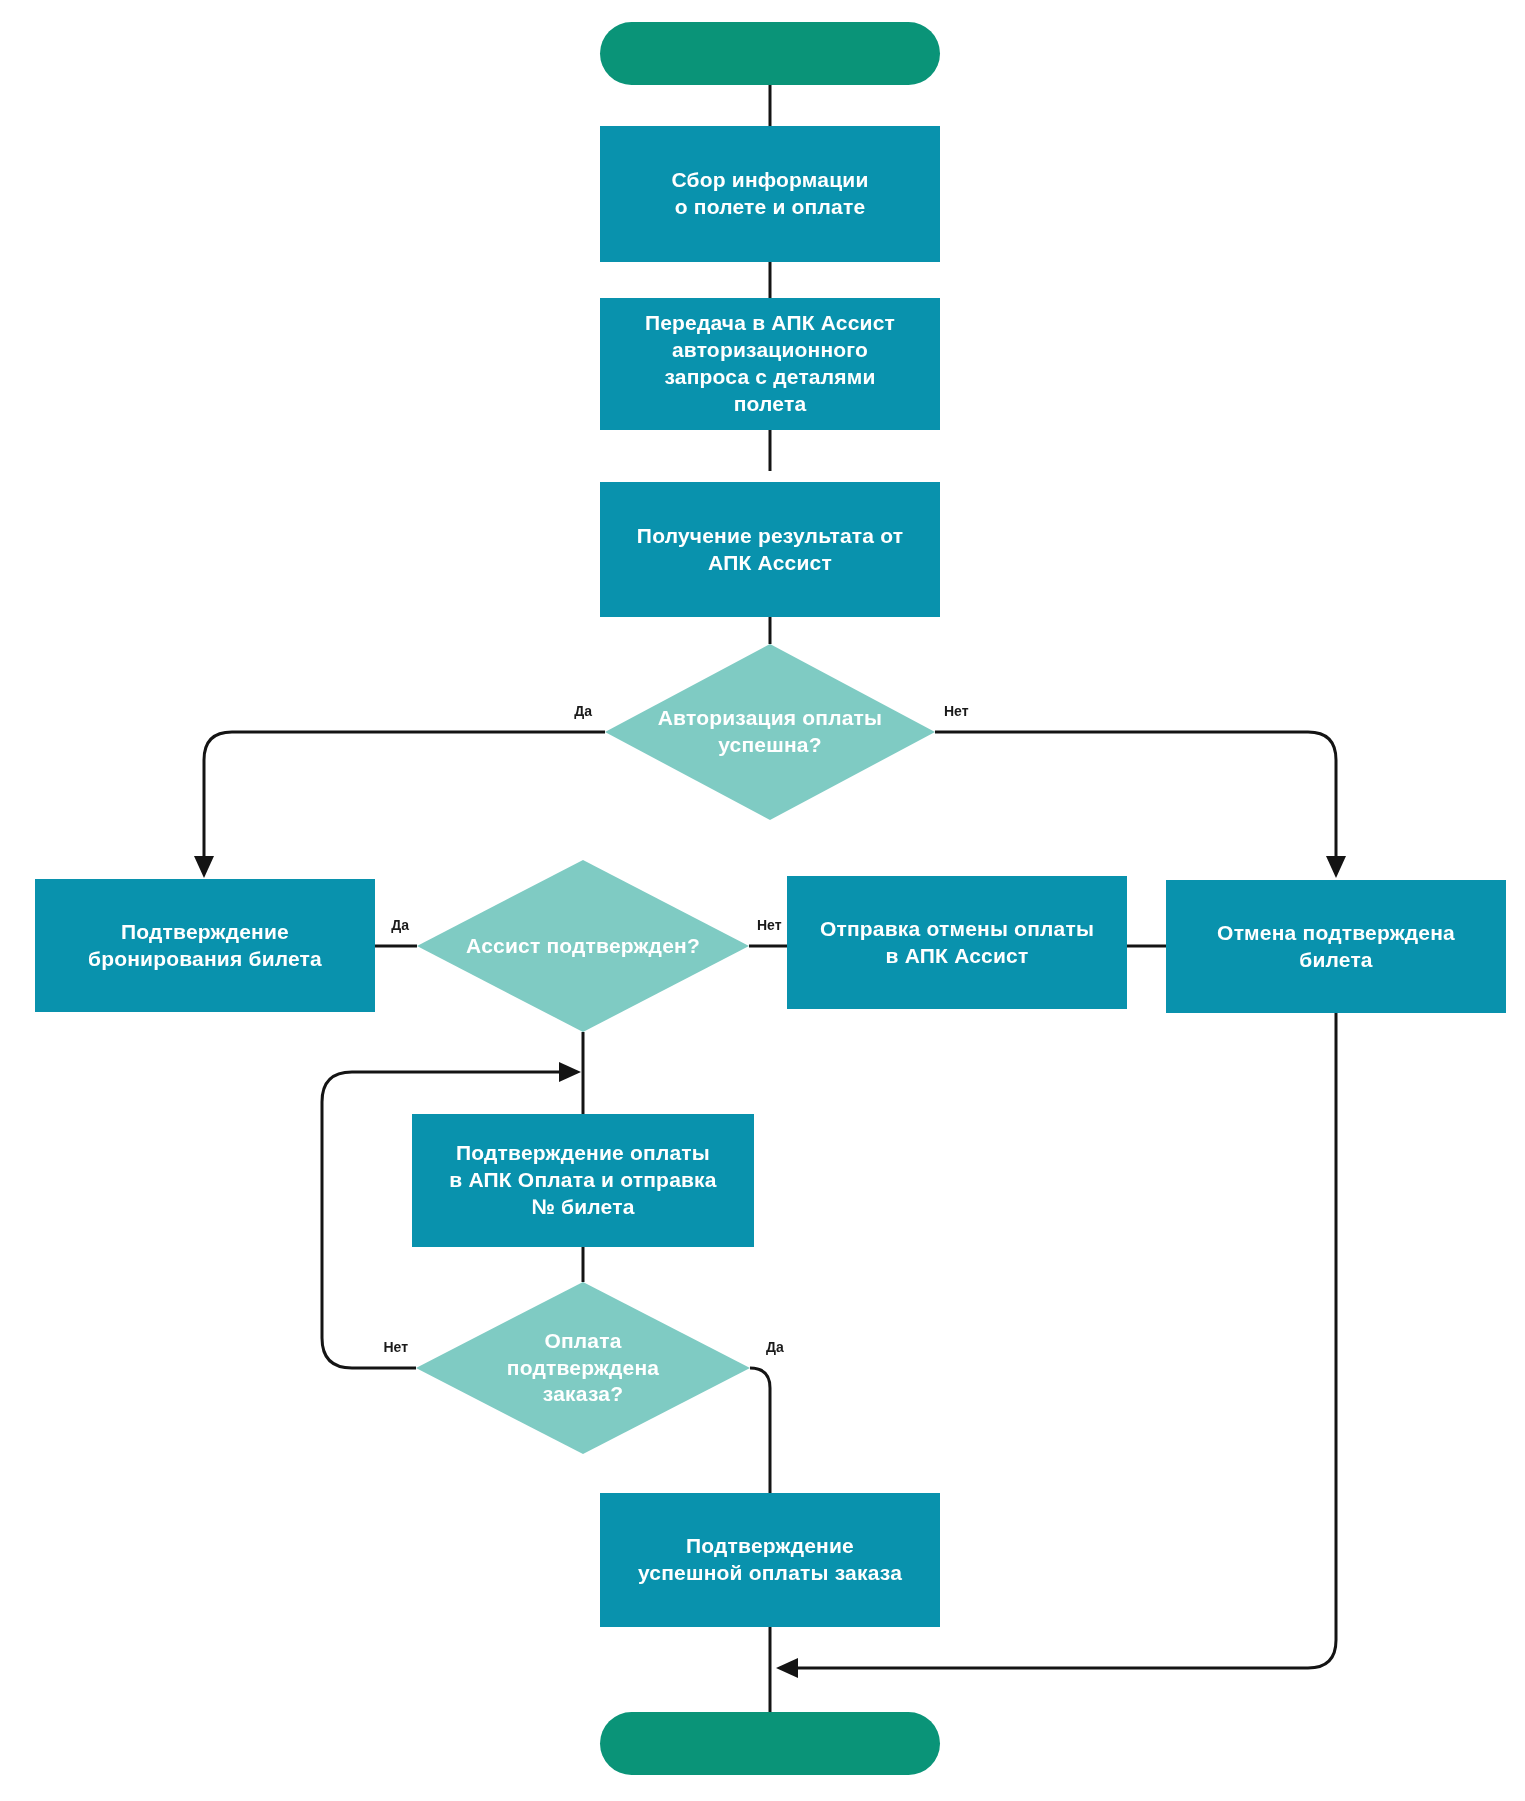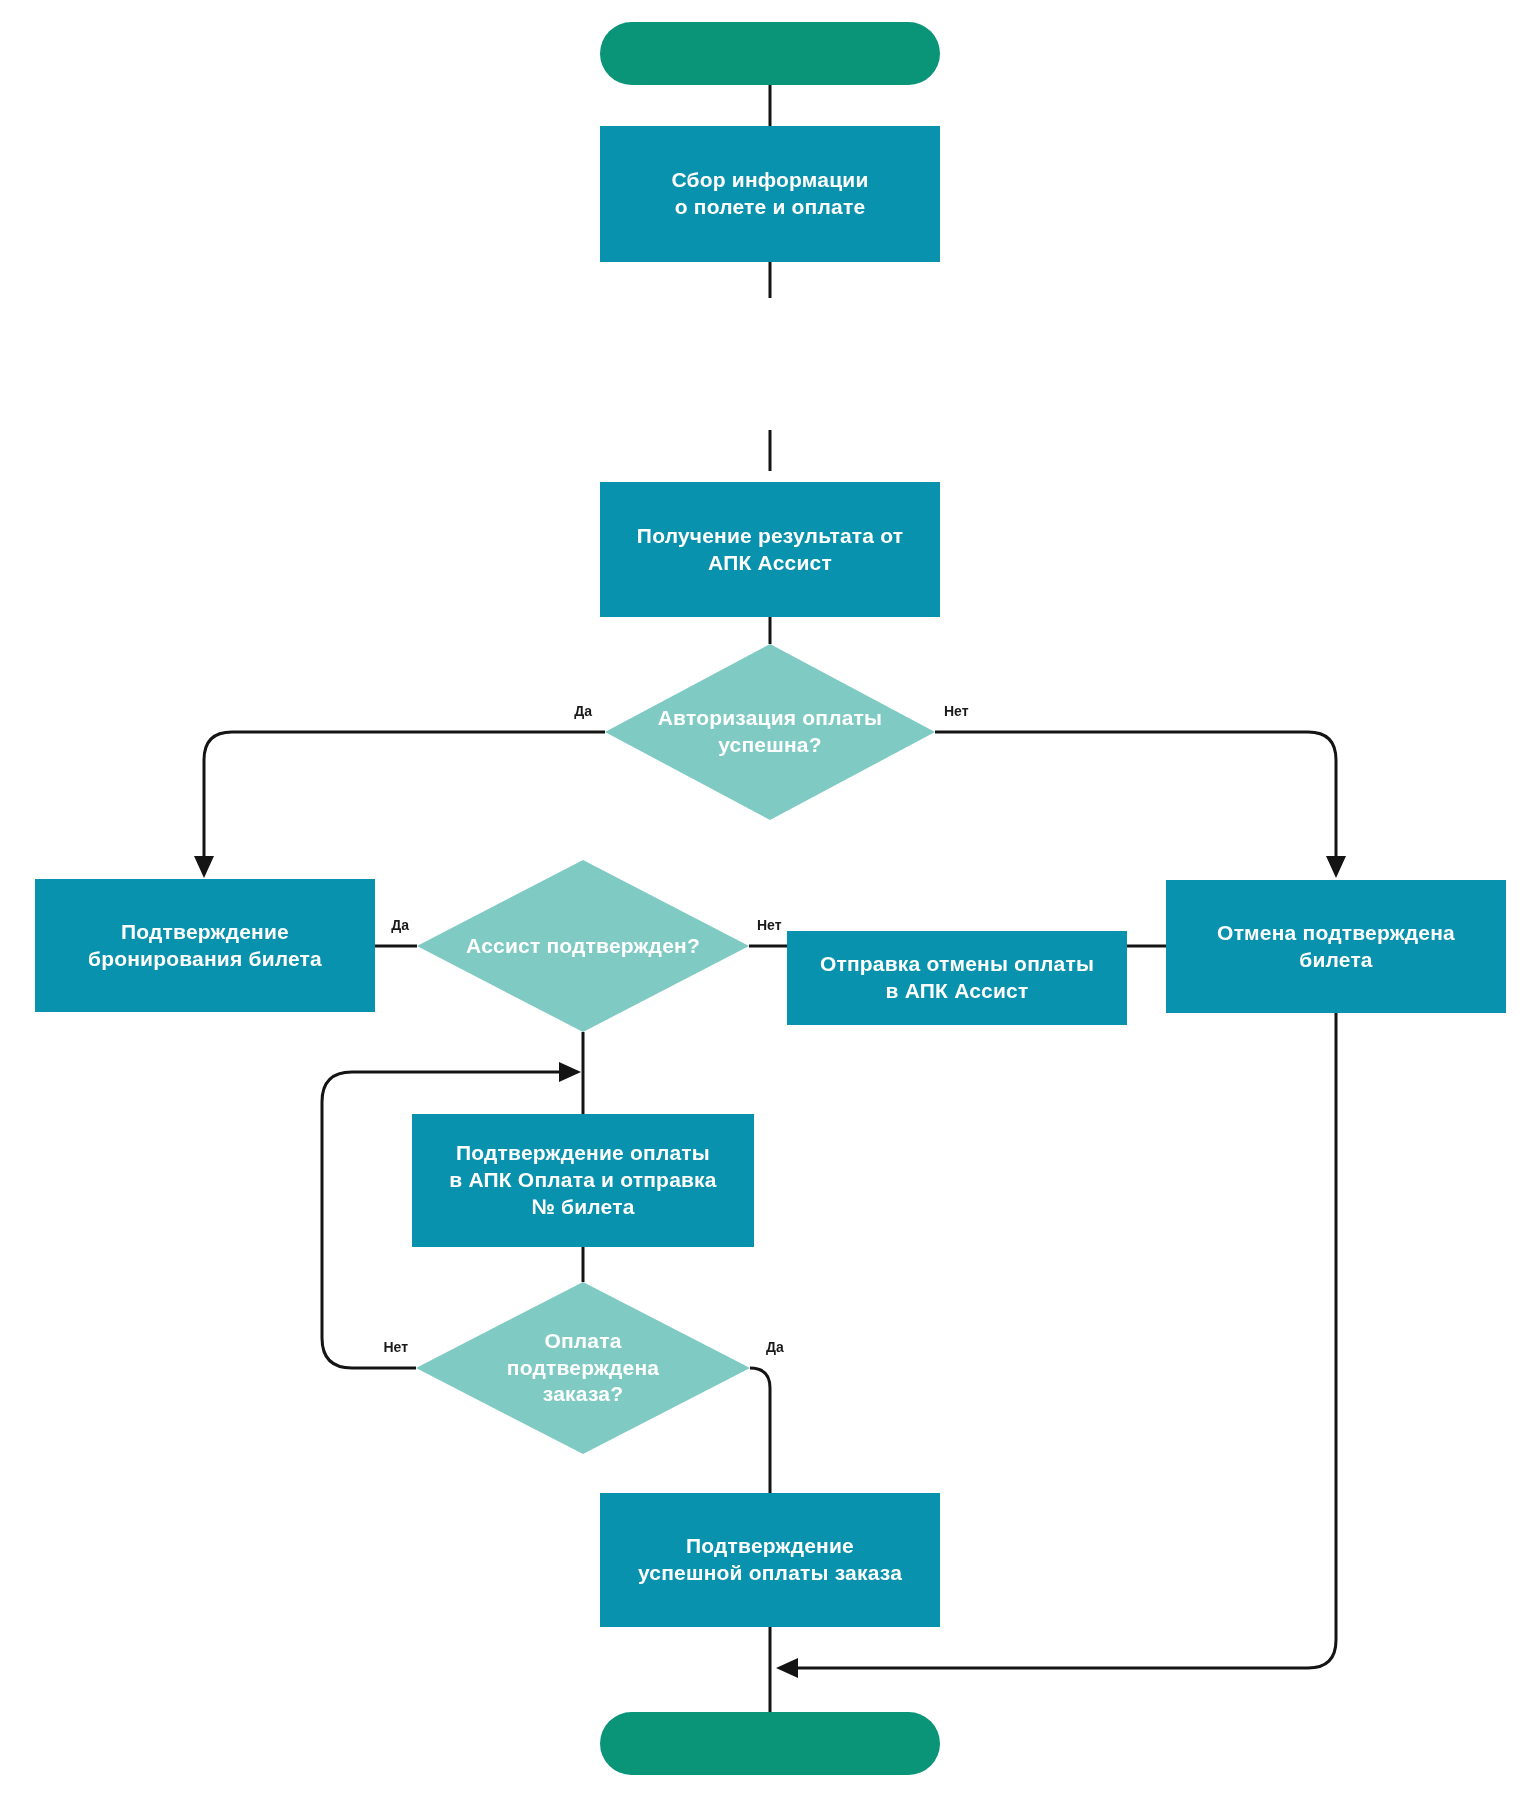--- a/index.html
+++ b/index.html
@@ -112,41 +112,47 @@
     <polygon points="776,1668 798,1658 798,1678"></polygon>
   </svg>
 
   <div class="node terminator" style="left:600px; top:22px; width:340px; height:63px;"></div>
 
   <div class="node process" style="left:600px; top:126px; width:340px; height:136px;">
     <span class="lbl">Сбор информации
 о полете и оплате</span>
   </div>
 
+  <div class="node process" style="left:600px; top:298px; width:340px; height:132px;">
+    <span class="lbl">Передача в АПК Ассист
+авторизационного
+запроса с деталями
+полета</span>
+  </div>
 
   <div class="node process" style="left:600px; top:471px; width:340px; height:135px;margin-top:11px;">
     <span class="lbl">Получение результата от
 АПК Ассист</span>
   </div>
 
   <div class="node decision" style="left:605px; top:644px; width:330px; height:176px;">
     <span class="lbl">Авторизация оплаты
 успешна?</span>
   </div>
 
   <div class="node process" style="left:35px; top:879px; width:340px; height:133px;">
     <span class="lbl">Подтверждение
 бронирования билета</span>
   </div>
 
   <div class="node decision" style="left:417px; top:860px; width:332px; height:172px;">
     <span class="lbl">Ассист подтвержден?</span>
   </div>
 
-  <div class="node process" style="left:787px; top:931px; width:340px; height:94px;">
+  <div class="node process" style="left:787px; top:876px; width:340px; height:133px;">
     <span class="lbl">Отправка отмены оплаты
 в АПК Ассист</span>
   </div>
 
   <div class="node process" style="left:1166px; top:880px; width:340px; height:133px;">
     <span class="lbl">Отмена подтверждена
 билета</span>
   </div>
 
   <div class="node process" style="left:412px; top:1114px; width:342px; height:133px;">

